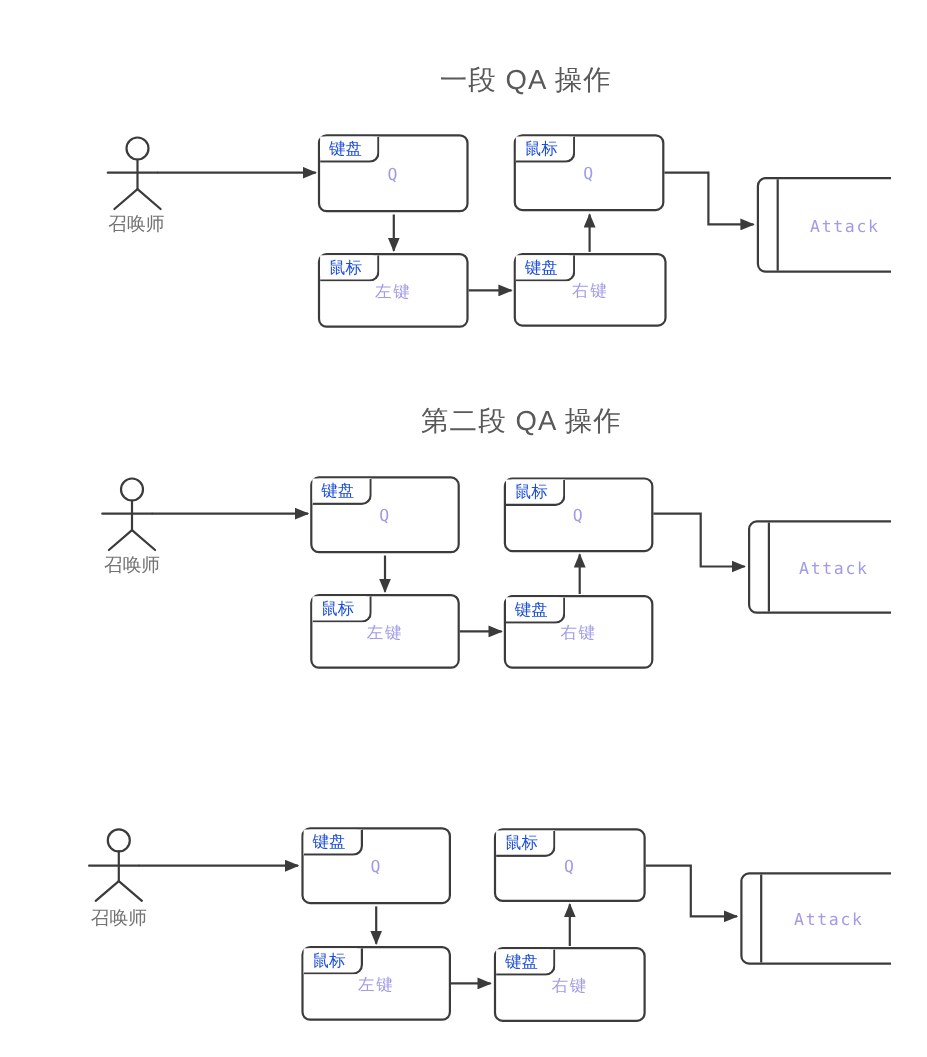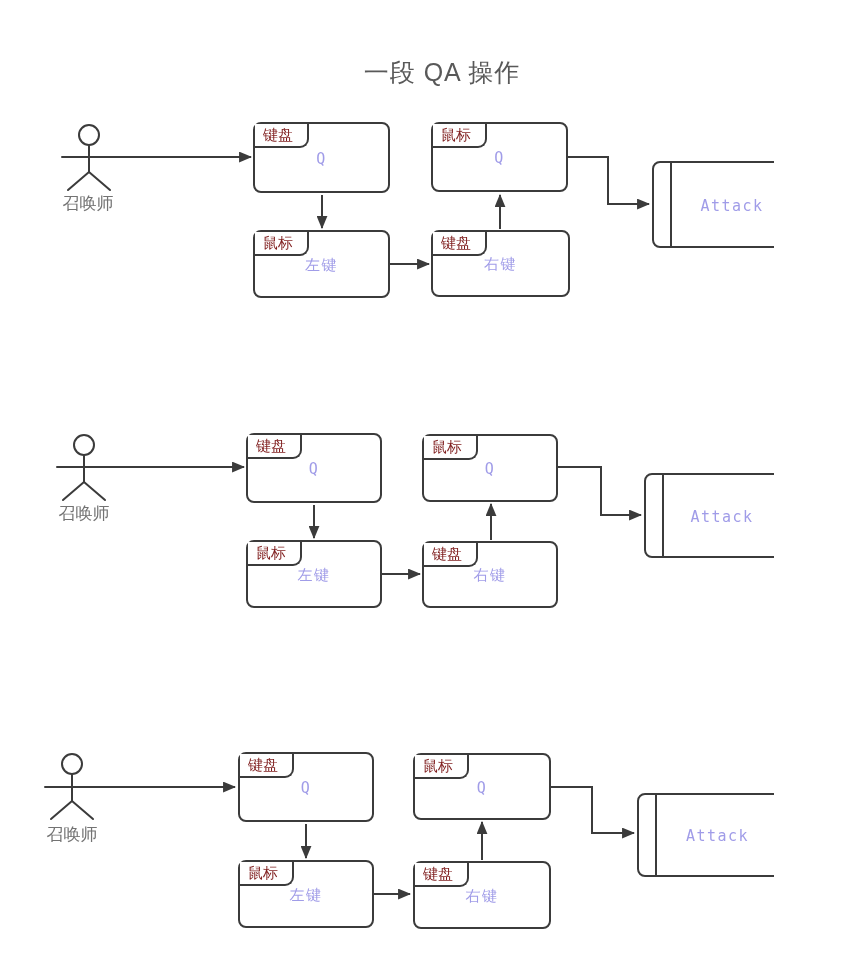--- a/index.html
+++ b/index.html
@@ -7,20 +7,21 @@
     padding: 0;
     background: #ffffff;
     font-family: "Liberation Sans", "DejaVu Sans", sans-serif;
   }
   .canvas {
     position: relative;
     width: 774px;
     height: 961px;
     background: #ffffff;
     overflow: hidden;
+    margin-left: 36px;
   }
   .connector-layer {
     position: absolute;
     left: 0; top: 0;
     width: 843px; height: 961px;
     pointer-events: none;
   }
   .section-title {
     position: absolute;
     transform: translateX(-50%);
@@ -55,21 +56,21 @@
     border-right: 2px solid #3b3b3b;
     border-bottom: 2px solid #3b3b3b;
     border-bottom-right-radius: 9px;
     background: #ffffff;
     display: flex;
     align-items: center;
     padding-left: 8px;
   }
   .tab-label {
     font-size: 15px;
-    color: #7f1d1d;
+    color: #1d4ed8;
     white-space: nowrap;
   }
   .node-value {
     font-family: "DejaVu Sans Mono", "Liberation Sans", sans-serif;
     font-size: 15px;
     letter-spacing: 1.5px;
     color: #a09ce8;
     white-space: nowrap;
     margin-top: 2px;
   }
@@ -170,20 +171,21 @@
     </div>
     <div class="node-value">Q</div>
   </div>
 
   <div class="node" style="left:652px; top:161px; width:160px; height:87px">
     <div class="attack-rail rail-left"></div>
     <div class="attack-rail rail-right"></div>
     <div class="node-value">Attack</div>
   </div>
 
+  <div class="section-title" style="left:438px; top:366px">第二段 QA 操作</div>
   <div class="actor-label" style="left:84px; top:502px">召唤师</div>
 
   <div class="node" style="left:246px; top:433px; width:136px; height:70px">
     <div class="tab">
       <span class="tab-label">键盘</span>
     </div>
     <div class="node-value">Q</div>
   </div>
 
   <div class="node" style="left:246px; top:540px; width:136px; height:68px">

